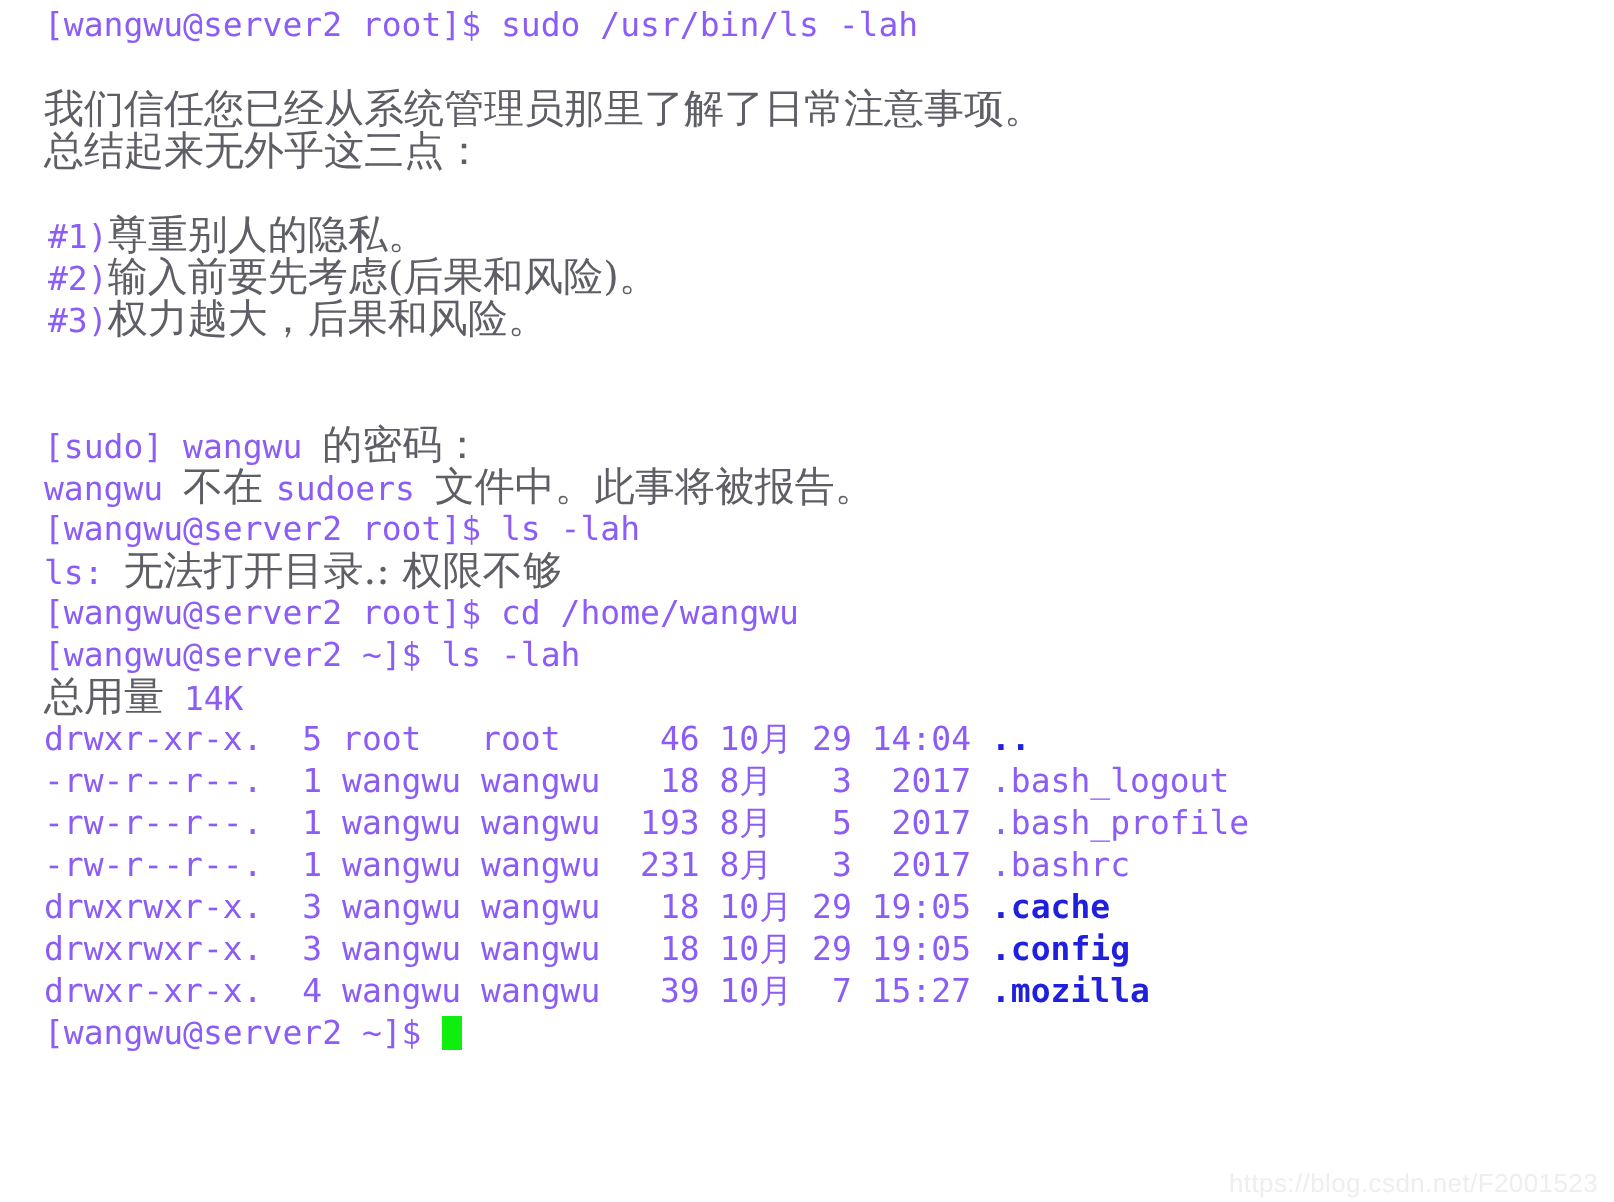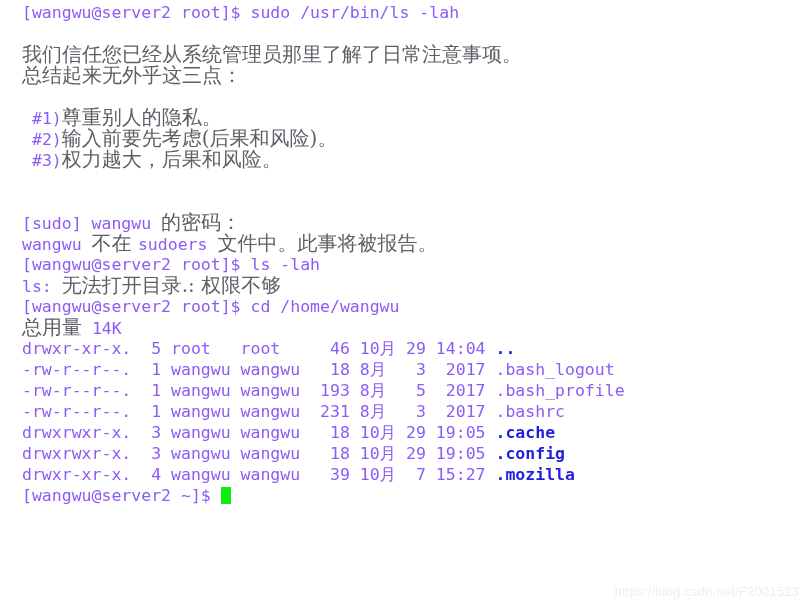--- a/index.html
+++ b/index.html
@@ -53,21 +53,21 @@
     font-family: "DejaVu Sans Mono", "Liberation Mono", monospace;
     color: #8b5cf6;
   }
 
   .dir {
     color: #1f1fdd;
     font-weight: bold;
   }
 
   .indent-note {
-    padding-left: 32px;
+    padding-left: 24px;
   }
 
   .cursor {
     display: inline-block;
     width: 10px;
     height: 17px;
     background: #10ee10;
     vertical-align: -3px;
   }
 
@@ -107,20 +107,21 @@
   <div class="line"><span class="ascii">[sudo] wangwu </span><span class="cjk">的密码：</span></div>
 
   <div class="line"><span class="ascii">wangwu </span><span class="cjk">不在 </span><span class="ascii">sudoers </span><span class="cjk">文件中。此事将被报告。</span></div>
 
   <div class="line"><span class="ascii">[wangwu@server2 root]$ </span><span class="ascii">ls -lah</span></div>
 
   <div class="line"><span class="ascii">ls: </span><span class="cjk">无法打开目录.: 权限不够</span></div>
 
   <div class="line"><span class="ascii">[wangwu@server2 root]$ </span><span class="ascii">cd /home/wangwu</span></div>
 
+  <div class="line"><span class="ascii">[wangwu@server2 ~]$ </span><span class="ascii">ls -lah</span></div>
 
   <div class="line"><span class="cjk">总用量</span><span class="ascii"> </span><span class="ascii">14K</span></div>
 
   <div id="listing-container">
       <div class="line"><span class="ascii">drwxr-xr-x.  5 root   root     46 10月 29 14:04 </span><span class="ascii dir">..</span></div>
       <div class="line"><span class="ascii">-rw-r--r--.  1 wangwu wangwu   18 8月   3  2017 </span><span class="ascii">.bash_logout</span></div>
       <div class="line"><span class="ascii">-rw-r--r--.  1 wangwu wangwu  193 8月   5  2017 </span><span class="ascii">.bash_profile</span></div>
       <div class="line"><span class="ascii">-rw-r--r--.  1 wangwu wangwu  231 8月   3  2017 </span><span class="ascii">.bashrc</span></div>
       <div class="line"><span class="ascii">drwxrwxr-x.  3 wangwu wangwu   18 10月 29 19:05 </span><span class="ascii dir">.cache</span></div>
       <div class="line"><span class="ascii">drwxrwxr-x.  3 wangwu wangwu   18 10月 29 19:05 </span><span class="ascii dir">.config</span></div>

